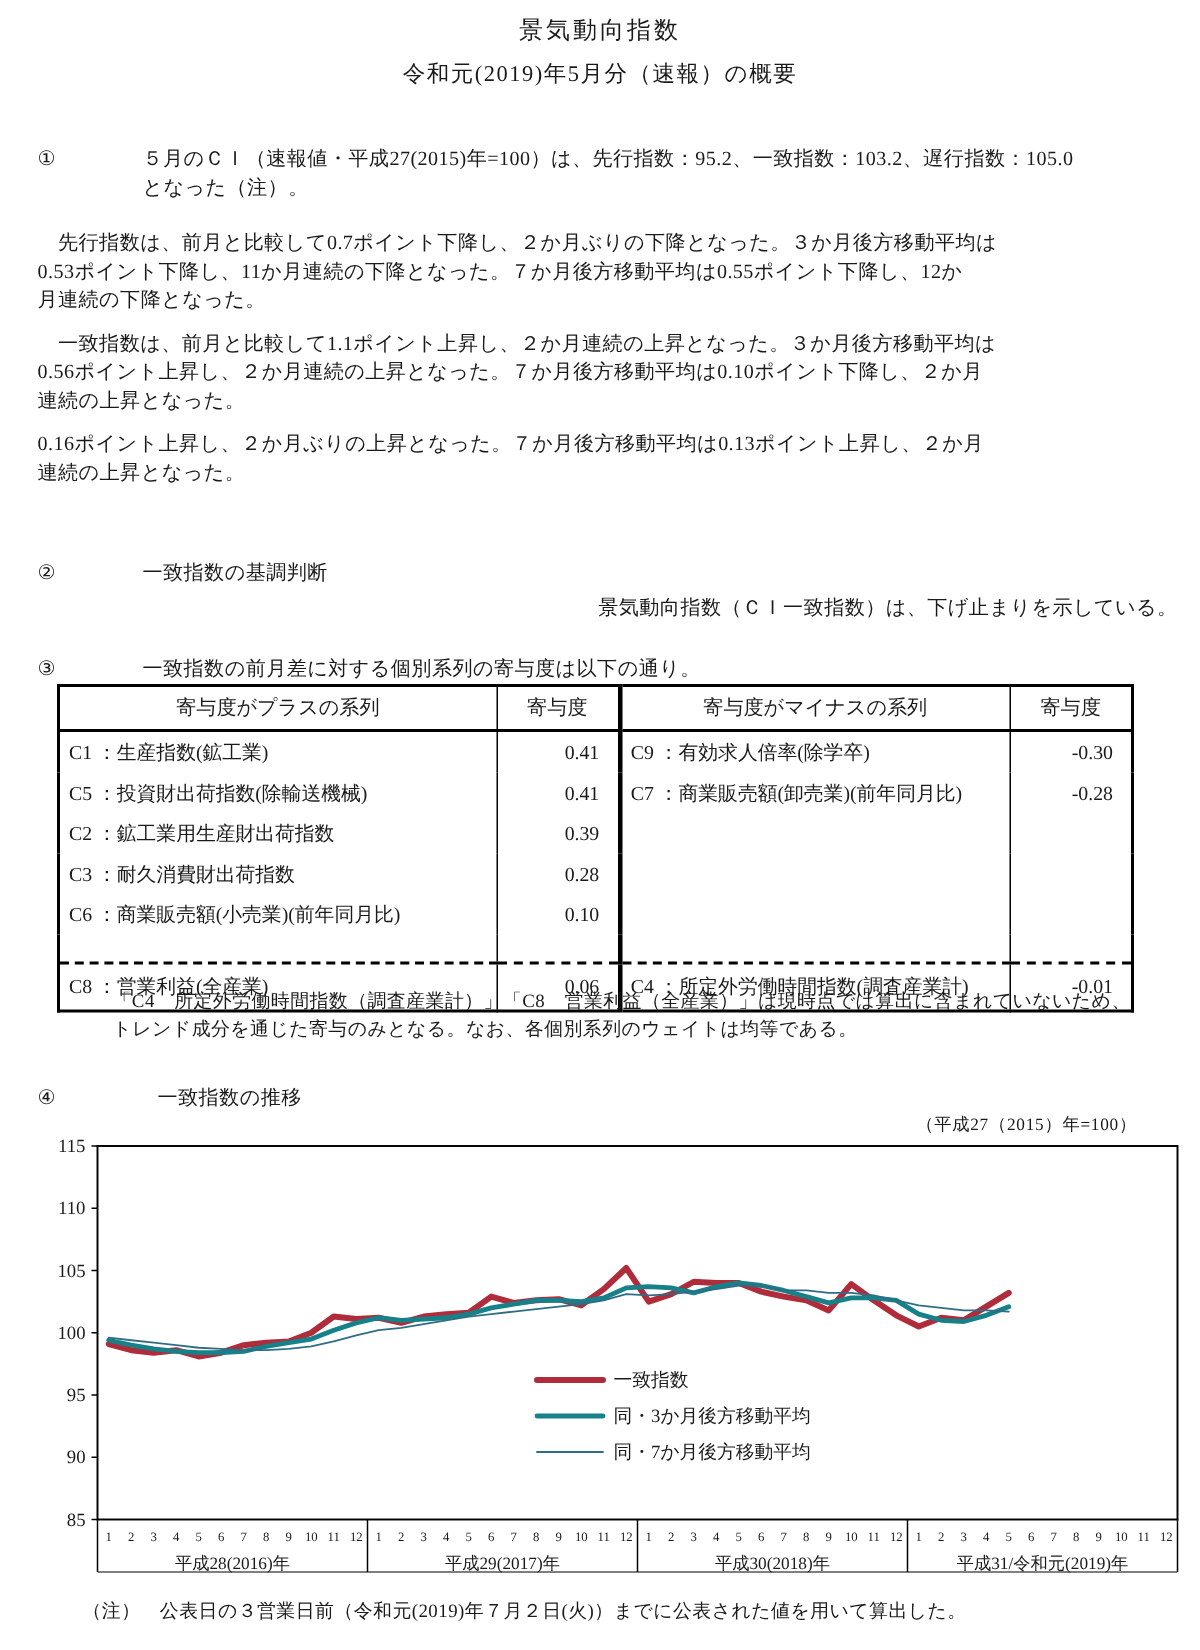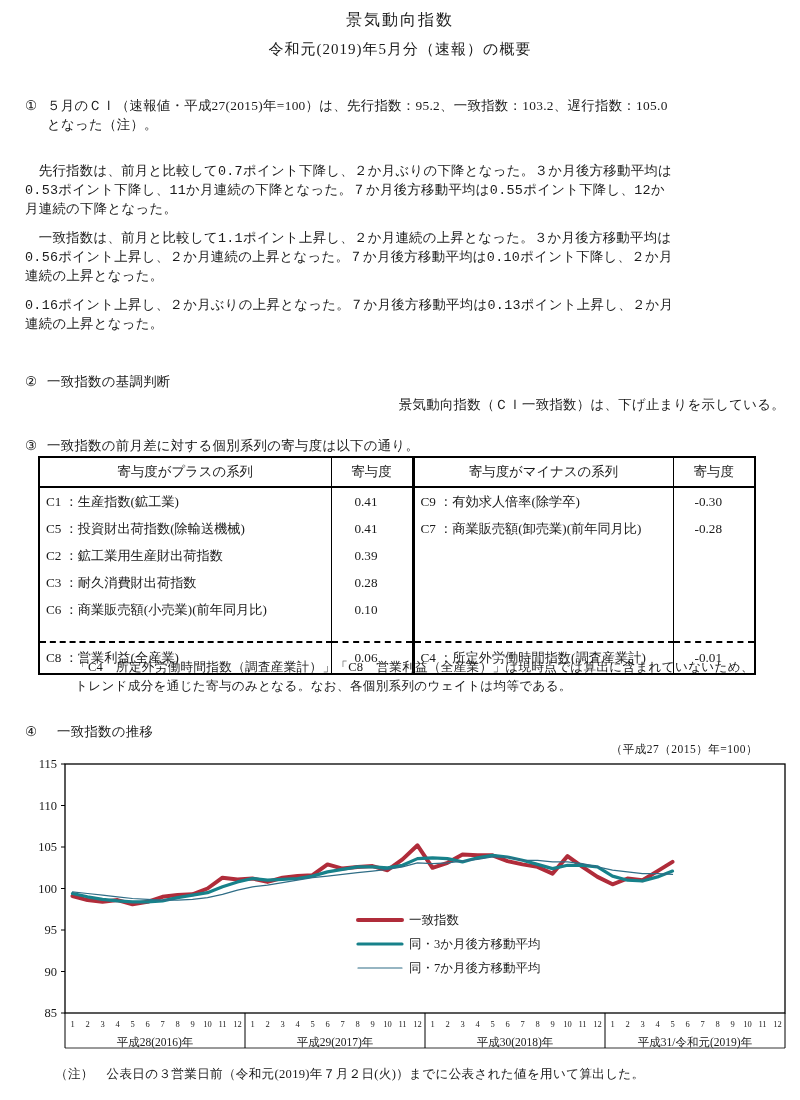--- a/index.html
+++ b/index.html
@@ -4,54 +4,54 @@
 <style>
   html,body{margin:0;padding:0;}
   body{width:800px;height:1100px;background:#ffffff;position:relative;
        font-family:"Liberation Serif","DejaVu Serif",serif;color:#1a1a1a;}
   .abs{position:absolute;}
   .center{left:0;width:100%;text-align:center;}
   .title{top:10px;font-size:16px;letter-spacing:2px;}
   .subtitle{top:40px;font-size:15px;letter-spacing:1px;}
   .numbered{display:flex;align-items:flex-start;font-size:13.4px;line-height:19px;letter-spacing:0.3px;}
   .num{width:22px;flex:none;}
-  .ptext{flex:1;}
+  .ptext{flex:1;margin-left:48px;}
   .line{white-space:pre;height:19px;}
   .parablock{font-size:13.4px;line-height:19px;letter-spacing:0.3px;}
   .parablock .para{margin-bottom:10px;}
   .ci-table{border-collapse:collapse;table-layout:fixed;width:716px;
             border:2px solid #000;font-size:13.2px;}
   .ci-table th{font-weight:normal;font-size:13.4px;height:26px;border-bottom:2px solid #000;}
   .ci-table td{height:25px;vertical-align:middle;}
   .ci-table .c1{border-right:1px solid #000;}
   .ci-table .c2{border-right:3px solid #000;}
   .ci-table .c3{border-right:1px solid #000;}
   .ci-table td.name{padding-left:6px;}
-  .ci-table td.val{text-align:center;padding-right:12px;}
+  .ci-table td.val{text-align:right;padding-right:12px;}
   .ci-table tr.blank td{height:16px;}
   .ci-table tr.dashrow td{border-top:2px dashed #000;height:28px;}
   .footnote{font-size:12.6px;line-height:23px;letter-spacing:0.3px;}
   .unitnote{font-size:11.5px;letter-spacing:0.5px;}
   .bottomnote{font-size:12.6px;letter-spacing:0.3px;}
 </style>
 </head>
 <body>
 
 <div class="abs center title">景気動向指数</div>
 <div class="abs center subtitle">令和元(2019)年5月分（速報）の概要</div>
 
 <div class="abs numbered" style="top:96px;left:25px;width:760px;">
   <span class="num">①</span>
   <div class="ptext">
       <div class="line">５月のＣＩ（速報値・平成27(2015)年=100）は、先行指数：95.2、一致指数：103.2、遅行指数：105.0</div>
       <div class="line">となった（注）。</div>
     </div>
 </div>
 
-<div class="abs parablock" style="top:162px;left:25px;width:760px;font-family:Liberation Mono, monospace;">
+<div class="abs parablock" style="top:152px;left:25px;width:760px;">
   <div class="para">
       <div class="line">　先行指数は、前月と比較して0.7ポイント下降し、２か月ぶりの下降となった。３か月後方移動平均は</div>
       <div class="line">0.53ポイント下降し、11か月連続の下降となった。７か月後方移動平均は0.55ポイント下降し、12か</div>
       <div class="line">月連続の下降となった。</div>
     </div>
   <div class="para">
       <div class="line">　一致指数は、前月と比較して1.1ポイント上昇し、２か月連続の上昇となった。３か月後方移動平均は</div>
       <div class="line">0.56ポイント上昇し、２か月連続の上昇となった。７か月後方移動平均は0.10ポイント下降し、２か月</div>
       <div class="line">連続の上昇となった。</div>
     </div>

